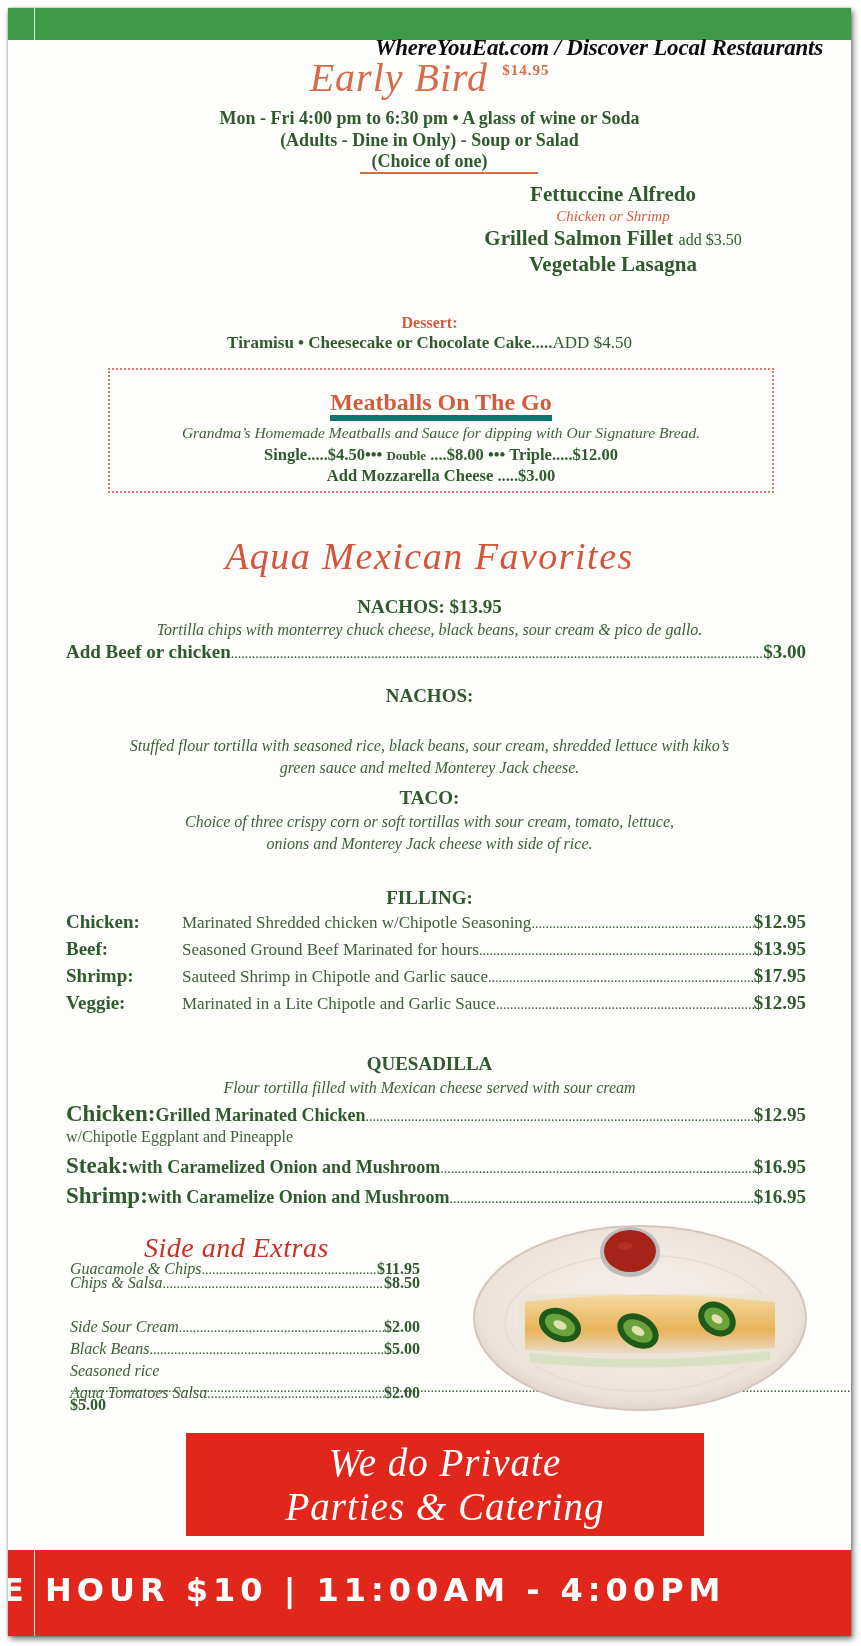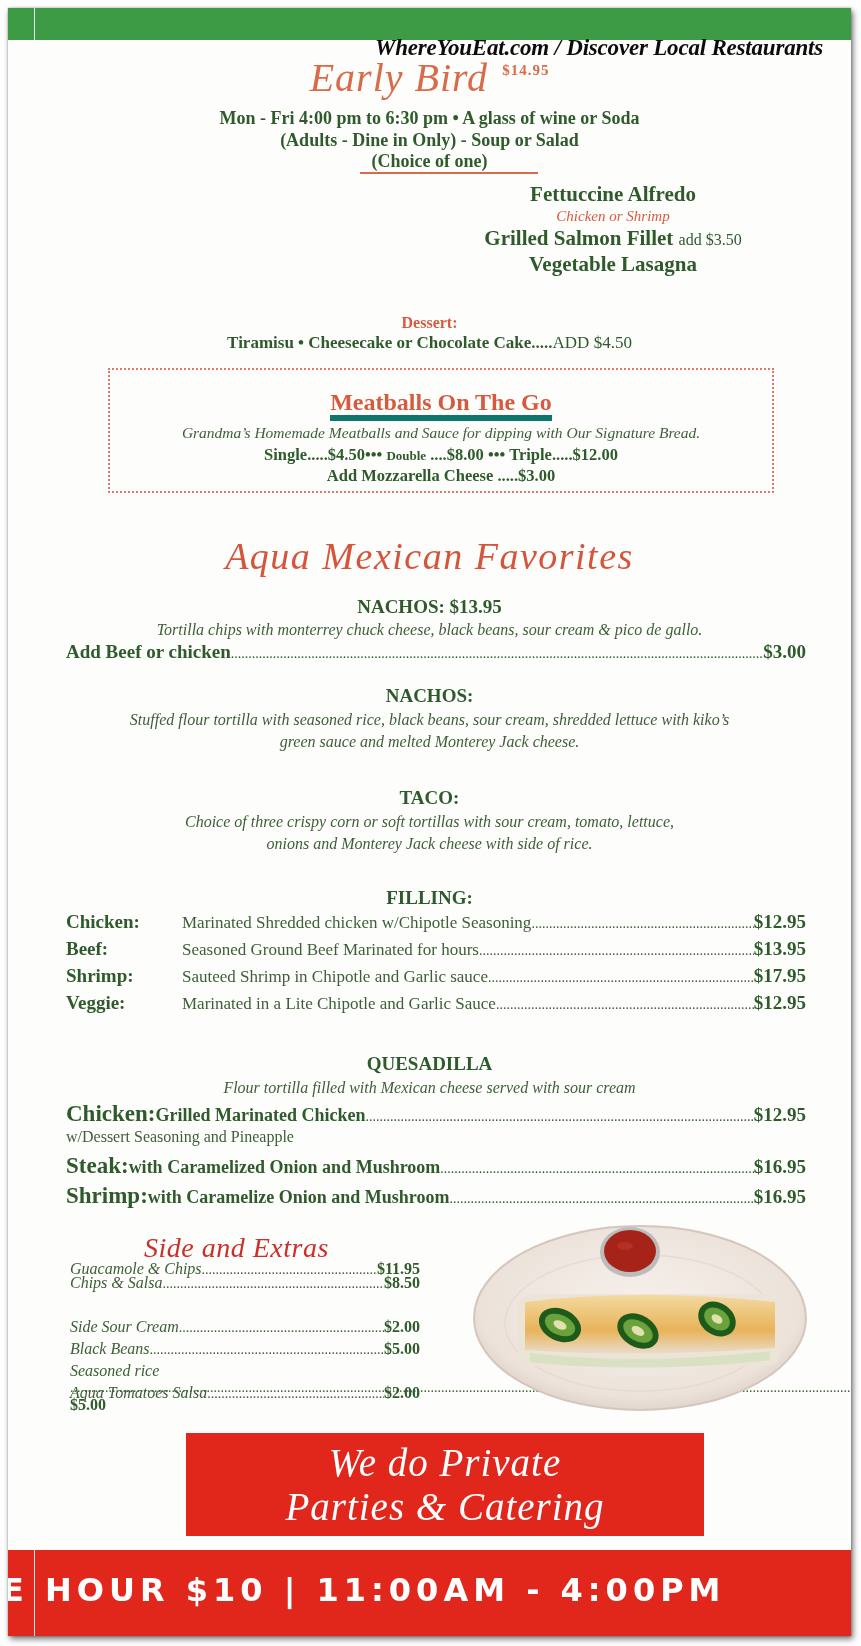--- a/index.html
+++ b/index.html
@@ -66,21 +66,21 @@
     position: absolute; display: flex; align-items: baseline; white-space: nowrap;
   }
   .dots-row .lbl { flex: none; }
   .dots-row .dots { flex: 1; overflow: hidden; }
   .dots-row .dots::before { content: "....................................................................................................................................................................................................................................................................................................................................."; letter-spacing: 0px; }
   .dots-row .pr { flex: none; }
 
   .nachos-add { top: 633px; left: 58px; width: 740px; font-weight: bold; font-size: 19px; }
 
   .burrito-head { top: 677px; }
-  .burrito-desc { top: 701px; }
+  .burrito-desc { top: 727px; }
   .taco-head { top: 779px; }
   .taco-desc { top: 803px; }
   .filling-head { top: 879px; }
 
   .fill-row { left: 58px; width: 740px; font-size: 17px; }
   .fill-row .lbl { width: 116px; font-weight: bold; font-size: 19px; }
   .fill-row .desc { flex: none; color: #3d5e37; }
   .fill-row .dots { font-size: 14px; color: #3d5e37; }
   .fill-row .pr { font-weight: bold; font-size: 19px; }
 
@@ -197,21 +197,21 @@
 
   <div class="center sec-head ques-head">QUESADILLA</div>
   <div class="center sec-desc ques-desc">Flour tortilla filled with Mexican cheese  served with sour cream</div>
 
   <div class="dots-row q-row green" style="top:1093px;">
     <span class="lbl big">Chicken:</span>
     <span class="lbl"> Grilled Marinated  Chicken </span>
     <span class="dots"></span>
     <span class="pr">$12.95</span>
   </div>
-  <div class="q-sub">w/Dessert Seasoning and Pineapple</div>
+  <div class="q-sub">w/Chipotle Eggplant and Pineapple</div>
   <div class="dots-row q-row green" style="top:1145px;">
     <span class="lbl big">Steak:</span>
     <span class="lbl"> with Caramelized Onion and Mushroom</span>
     <span class="dots"></span>
     <span class="pr">$16.95</span>
   </div>
   <div class="dots-row q-row green" style="top:1175px;">
     <span class="lbl big">Shrimp:</span>
     <span class="lbl"> with Caramelize Onion and Mushroom</span>
     <span class="dots"></span>

